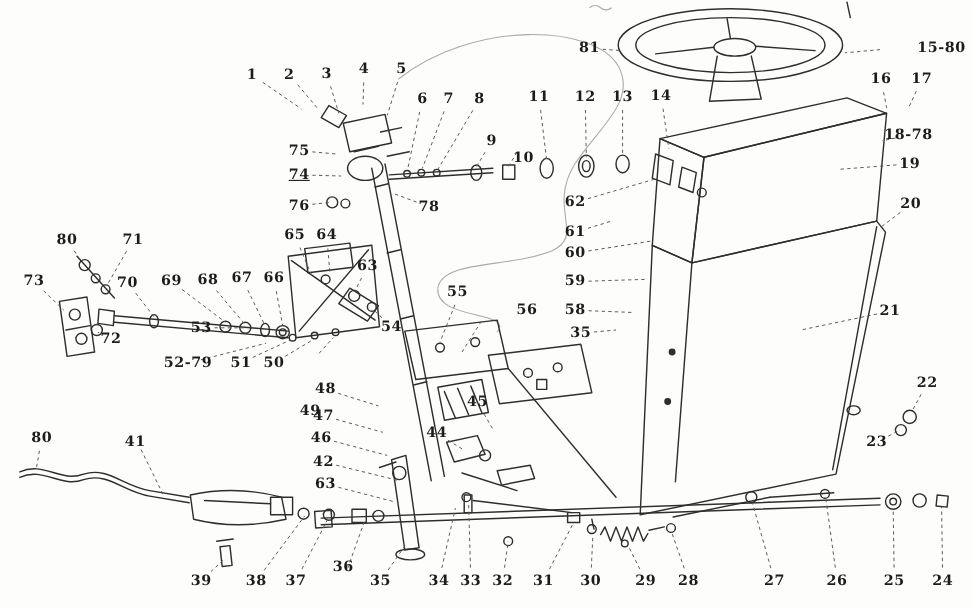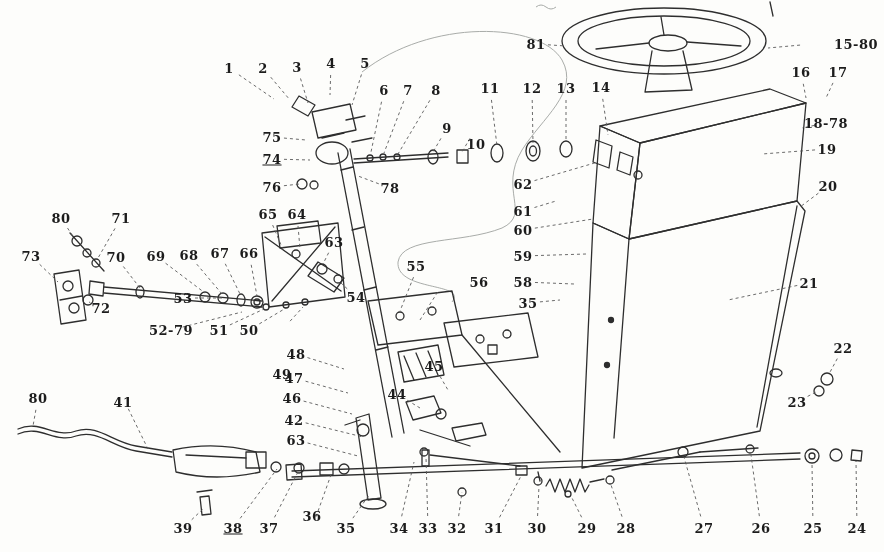--- a/index.html
+++ b/index.html
@@ -313,21 +313,21 @@
       <div class="callout" style="left: 626px; top: 528px;">28</div>
       <div class="callout" style="left: 587px; top: 528px;">29</div>
       <div class="callout" style="left: 537px; top: 528px;">30</div>
       <div class="callout" style="left: 494px; top: 528px;">31</div>
       <div class="callout" style="left: 457px; top: 528px;">32</div>
       <div class="callout" style="left: 428px; top: 528px;">33</div>
       <div class="callout" style="left: 399px; top: 528px;">34</div>
       <div class="callout" style="left: 346px; top: 528px;">35</div>
       <div class="callout" style="left: 312px; top: 516px;">36</div>
       <div class="callout" style="left: 269px; top: 528px;">37</div>
-      <div class="callout" style="left: 233px; top: 528px; text-decoration: underline;">38</div>
+      <div class="callout" style="left: 233px; top: 528px;">38</div>
       <div class="callout" style="left: 183px; top: 528px;">39</div>
       <div class="callout" style="left: 38px; top: 398px;">80</div>
       <div class="callout" style="left: 123px; top: 402px;">41</div>
       <div class="callout" style="left: 294px; top: 420px;">42</div>
       <div class="callout" style="left: 296px; top: 440px;">63</div>
       <div class="callout" style="left: 397px; top: 394px;">44</div>
       <div class="callout" style="left: 434px; top: 366px;">45</div>
       <div class="callout" style="left: 292px; top: 398px;">46</div>
       <div class="callout" style="left: 294px; top: 378px;">47</div>
       <div class="callout" style="left: 296px; top: 354px;">48</div>

